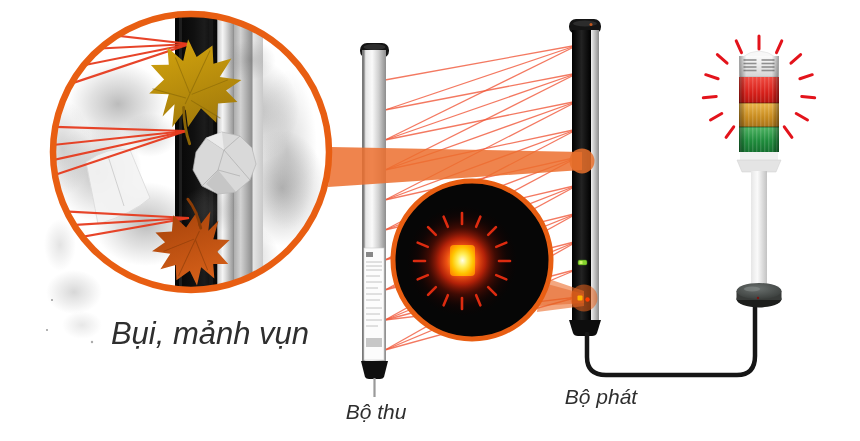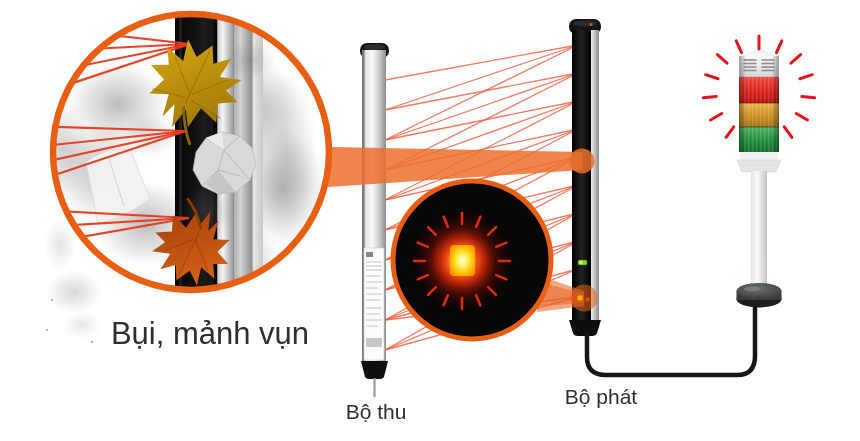--- a/index.html
+++ b/index.html
@@ -1,17 +1,17 @@
 <!DOCTYPE html>
 <html><head>
 <meta charset="utf-8">
 <style>
   html,body{margin:0;padding:0;background:#ffffff;}
   body{font-family:"Liberation Sans", sans-serif;}
-  .stage{position:relative;width:860px;height:441px;background:#ffffff;overflow:hidden;}
+  .stage{position:relative;width:860px;height:441px;background:#ffffff;overflow:hidden;font-style:italic;}
   svg{display:block;}
   text{font-family:"Liberation Sans", sans-serif;fill:#2e2e2e;}
   .cap-label{font-size:31px;}
   .part-label{font-size:21px;}
 </style>
 </head>
 <body>
 
 <div class="stage">
 <svg width="860" height="441" viewBox="0 0 860 441" xmlns="http://www.w3.org/2000/svg">

